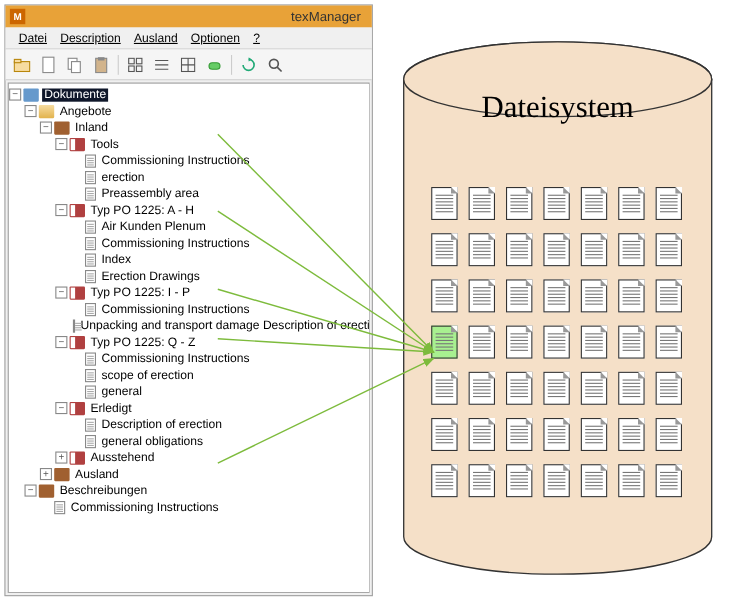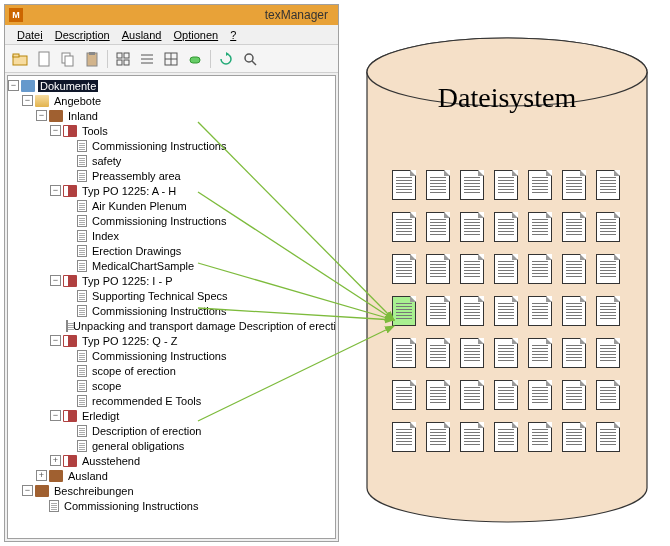--- a/index.html
+++ b/index.html
@@ -160,21 +160,21 @@
                           <div class="row">
                             <span class="toggle blank"></span>
                             <span class="nicon i-doc"></span>
                             <span class="label">Commissioning Instructions</span>
                           </div>
                         </li>
                         <li>
                           <div class="row">
                             <span class="toggle blank"></span>
                             <span class="nicon i-doc"></span>
-                            <span class="label">safety</span>
+                            <span class="label">erection</span>
                           </div>
                         </li>
                         <li>
                           <div class="row">
                             <span class="toggle blank"></span>
                             <span class="nicon i-doc"></span>
                             <span class="label">Preassembly area</span>
                           </div>
                         </li>
                       </ul>
@@ -207,47 +207,33 @@
                             <span class="label">Index</span>
                           </div>
                         </li>
                         <li>
                           <div class="row">
                             <span class="toggle blank"></span>
                             <span class="nicon i-doc"></span>
                             <span class="label">Erection Drawings</span>
                           </div>
                         </li>
-                        <li>
-                          <div class="row">
-                            <span class="toggle blank"></span>
-                            <span class="nicon i-doc"></span>
-                            <span class="label">MedicalChartSample</span>
-                          </div>
-                        </li>
                       </ul>
                     </li>
                   <li>
                       <div class="row">
                         <span class="toggle">−</span>
                         <span class="nicon i-book"></span>
                         <span class="label">Typ PO 1225: I - P</span>
                       </div>
                     <ul id="ul-typi">
                         <li>
                           <div class="row">
                             <span class="toggle blank"></span>
                             <span class="nicon i-doc"></span>
-                            <span class="label">Supporting Technical Specs</span>
-                          </div>
-                        </li>
-                        <li>
-                          <div class="row">
-                            <span class="toggle blank"></span>
-                            <span class="nicon i-doc"></span>
                             <span class="label">Commissioning Instructions</span>
                           </div>
                         </li>
                         <li>
                           <div class="row">
                             <span class="toggle blank"></span>
                             <span class="nicon i-doc"></span>
                             <span class="label">Unpacking and transport damage Description of erection</span>
                           </div>
                         </li>
@@ -271,28 +257,21 @@
                           <div class="row">
                             <span class="toggle blank"></span>
                             <span class="nicon i-doc"></span>
                             <span class="label">scope of erection</span>
                           </div>
                         </li>
                         <li>
                           <div class="row">
                             <span class="toggle blank"></span>
                             <span class="nicon i-doc"></span>
-                            <span class="label">scope</span>
-                          </div>
-                        </li>
-                        <li>
-                          <div class="row">
-                            <span class="toggle blank"></span>
-                            <span class="nicon i-doc"></span>
-                            <span class="label">recommended E Tools</span>
+                            <span class="label">general</span>
                           </div>
                         </li>
                       </ul>
                     </li>
                   <li>
                       <div class="row">
                         <span class="toggle">−</span>
                         <span class="nicon i-book"></span>
                         <span class="label">Erledigt</span>
                       </div>

